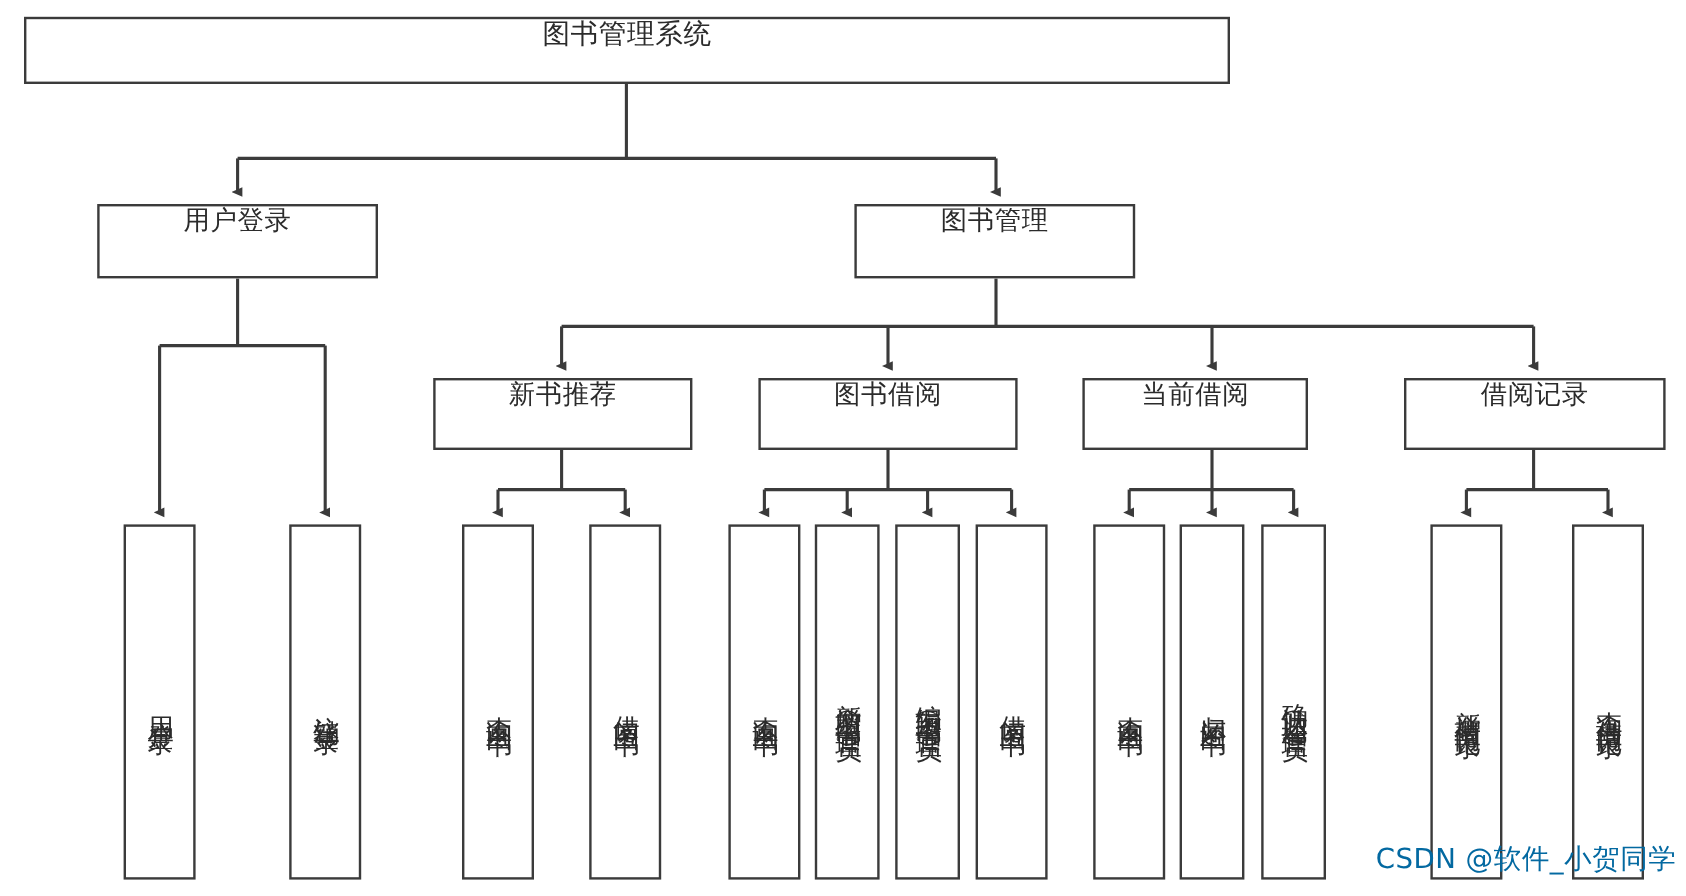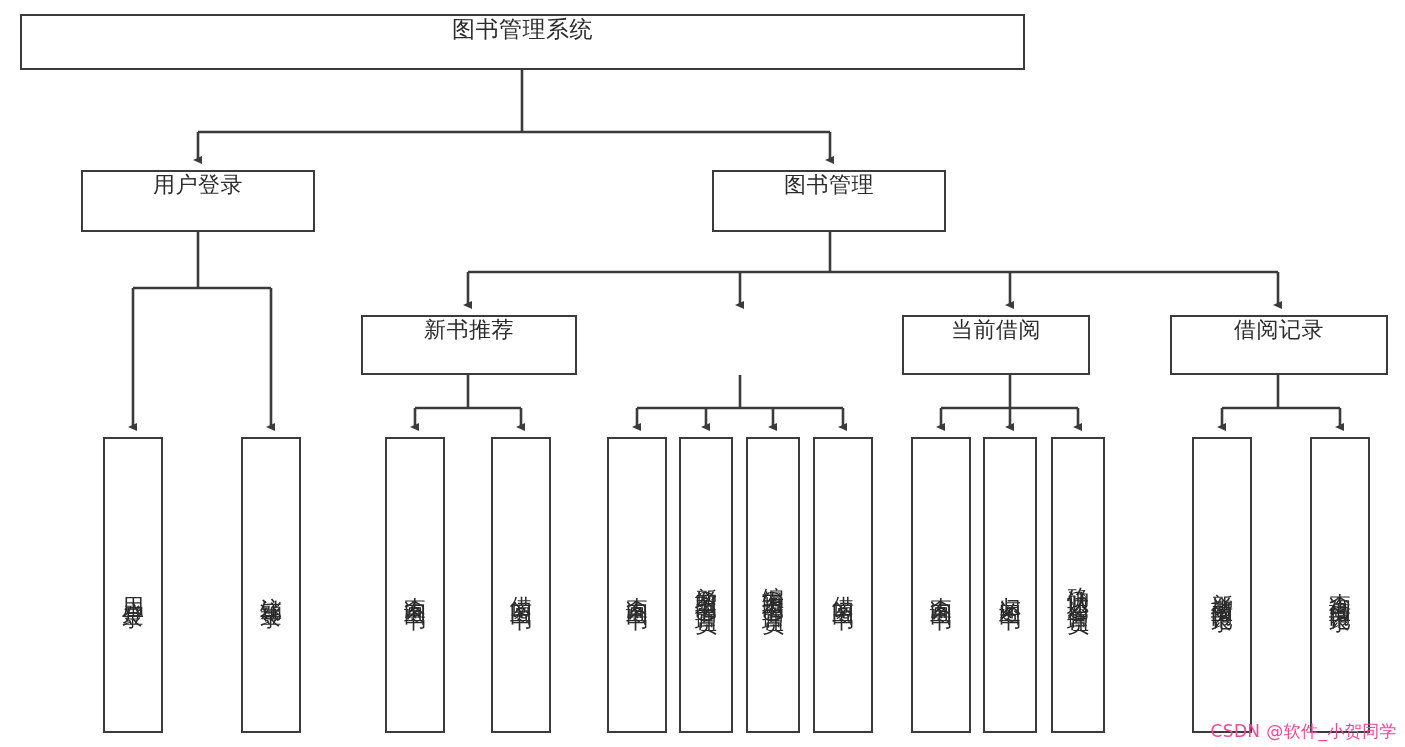--- a/index.html
+++ b/index.html
@@ -57,23 +57,23 @@
     writing-mode: vertical-rl;
     text-orientation: upright;
     font-size: 22px;
     line-height: 1.0;
     letter-spacing: 4px;
     white-space: nowrap;
   }
   .watermark {
     position: absolute;
     right: 8px;
-    bottom: 4px;
-    font-size: 17px;
-    color: #ec4899;
+    bottom: 16px;
+    font-size: 23px;
+    color: #0369a1;
     z-index: 5;
     white-space: nowrap;
     letter-spacing: 0.4px;
   }
 </style>
 </head>
 <body>
 
 <div id="canvas">
 
@@ -134,20 +134,23 @@
   <div class="node horiz" style="left:81px; top:170px; width:234px; height:62px;">
     <span class="label">用户登录</span>
   </div>
   <div class="node horiz" style="left:361px; top:315px; width:216px; height:60px;">
     <span class="label">新书推荐</span>
   </div>
 
   <div class="node horiz" style="left:712px; top:170px; width:234px; height:62px;">
     <span class="label">图书管理</span>
   </div>
+  <div class="node horiz" style="left:632px; top:315px; width:216px; height:60px;">
+    <span class="label">图书借阅</span>
+  </div>
   <div class="node horiz" style="left:902px; top:315px; width:188px; height:60px;">
     <span class="label">当前借阅</span>
   </div>
   <div class="node horiz" style="left:1170px; top:315px; width:218px; height:60px;">
     <span class="label">借阅记录</span>
   </div>
 
   <div class="node vert" style="left:103px; top:437px; width:60px; height:296px;">
     <span class="label">用户登录</span>
   </div>

